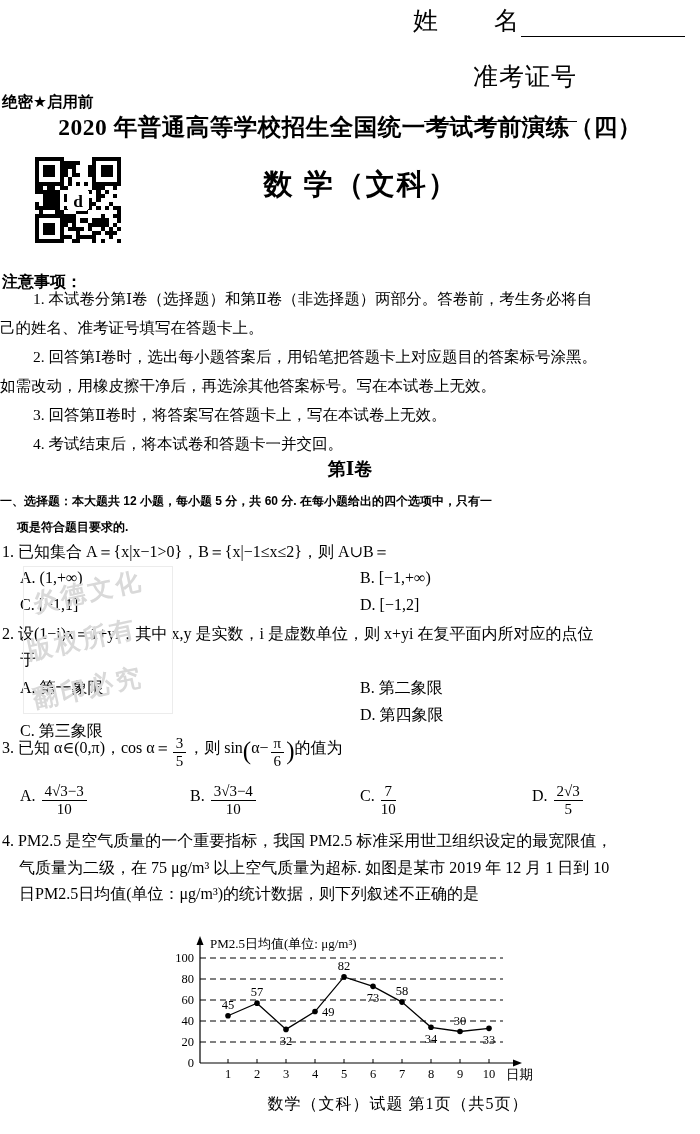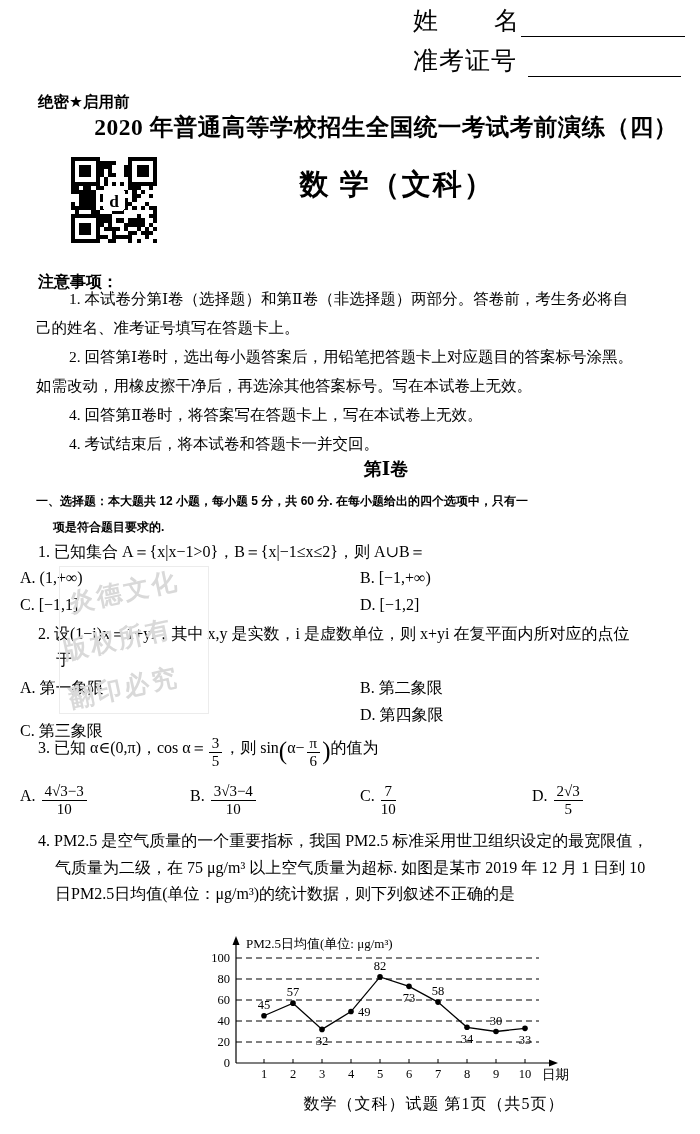--- a/index.html
+++ b/index.html
@@ -1,21 +1,21 @@
 <!DOCTYPE html>
 <html><head>
 <meta charset="utf-8">
 <style>
   html,body{margin:0;padding:0;background:#fff;}
   body{
     width:700px;height:1134px;position:relative;overflow:hidden;
     font-family:"Liberation Serif","DejaVu Serif",serif;
     color:#000;-webkit-font-smoothing:antialiased;
   }
-  .abs{position:absolute;margin-left:36px;}
+  .abs{position:absolute;}
   .sans{font-family:"Liberation Sans","DejaVu Sans",sans-serif;}
   .bold{font-weight:bold;}
   .center{width:700px;text-align:center;left:0;}
 
   
   .field-row{position:absolute;left:413px;display:flex;align-items:flex-end;}
   .field-label{font-size:25px;letter-spacing:1px;white-space:nowrap;}
   .field-label.spread{display:flex;justify-content:space-between;width:106px;letter-spacing:0;}
   .field-line{display:inline-block;border-bottom:1.5px solid #000;height:28px;}
 
@@ -59,21 +59,21 @@
 </head>
 <body>
 
 <div class="field-row" style="top:4px;">
   <span class="field-label spread">
     <span>姓</span>
     <span>名</span>
   </span>
   <span class="field-line" style="width:164px;margin-left:2px;"></span>
 </div>
-<div class="field-row" style="top:44px;">
+<div class="field-row" style="top:60px;flex-direction:column;">
   <span class="field-label">准考证号</span>
   <span class="field-line" style="width:153px;margin-left:11px;"></span>
 </div>
 
 <div class="abs sans bold secrecy">绝密★启用前</div>
 <div class="abs bold center exam-title">2020 年普通高等学校招生全国统一考试考前演练（四）</div>
 
 <div class="abs chart-qr" style="left:35px;top:157px;width:86px;height:86px;">
   <svg id="qr-svg" width="86" height="86" viewBox="0 0 84 84" shape-rendering="crispEdges">
       <rect x="0" y="0" width="84" height="84" fill="#fff"></rect>
@@ -236,21 +236,21 @@
 </div>
 
 <div class="abs bold center subject-title">数 学（文科）</div>
 
 <div class="abs sans bold notice-heading">注意事项：</div>
 <div class="abs notice">
   <div class="ln ind">1. 本试卷分第Ⅰ卷（选择题）和第Ⅱ卷（非选择题）两部分。答卷前，考生务必将自</div>
   <div class="ln">己的姓名、准考证号填写在答题卡上。</div>
   <div class="ln ind">2. 回答第Ⅰ卷时，选出每小题答案后，用铅笔把答题卡上对应题目的答案标号涂黑。</div>
   <div class="ln">如需改动，用橡皮擦干净后，再选涂其他答案标号。写在本试卷上无效。</div>
-  <div class="ln ind">4. 回答第Ⅱ卷时，将答案写在答题卡上，写在本试卷上无效。</div>
+  <div class="ln ind">3. 回答第Ⅱ卷时，将答案写在答题卡上，写在本试卷上无效。</div>
   <div class="ln ind">4. 考试结束后，将本试卷和答题卡一并交回。</div>
 </div>
 
 <div class="abs bold center section-title">第Ⅰ卷</div>
 <div class="abs sans bold instr">
   <div>一、选择题：本大题共 12 小题，每小题 5 分，共 60 分. 在每小题给出的四个选项中，只有一</div>
   <div class="ln2">项是符合题目要求的.</div>
 </div>
 
 <div class="abs qtext" style="left:2px;top:542px;">1. 已知集合 A＝{x|x−1&gt;0}，B＝{x|−1≤x≤2}，则 A∪B＝</div>

